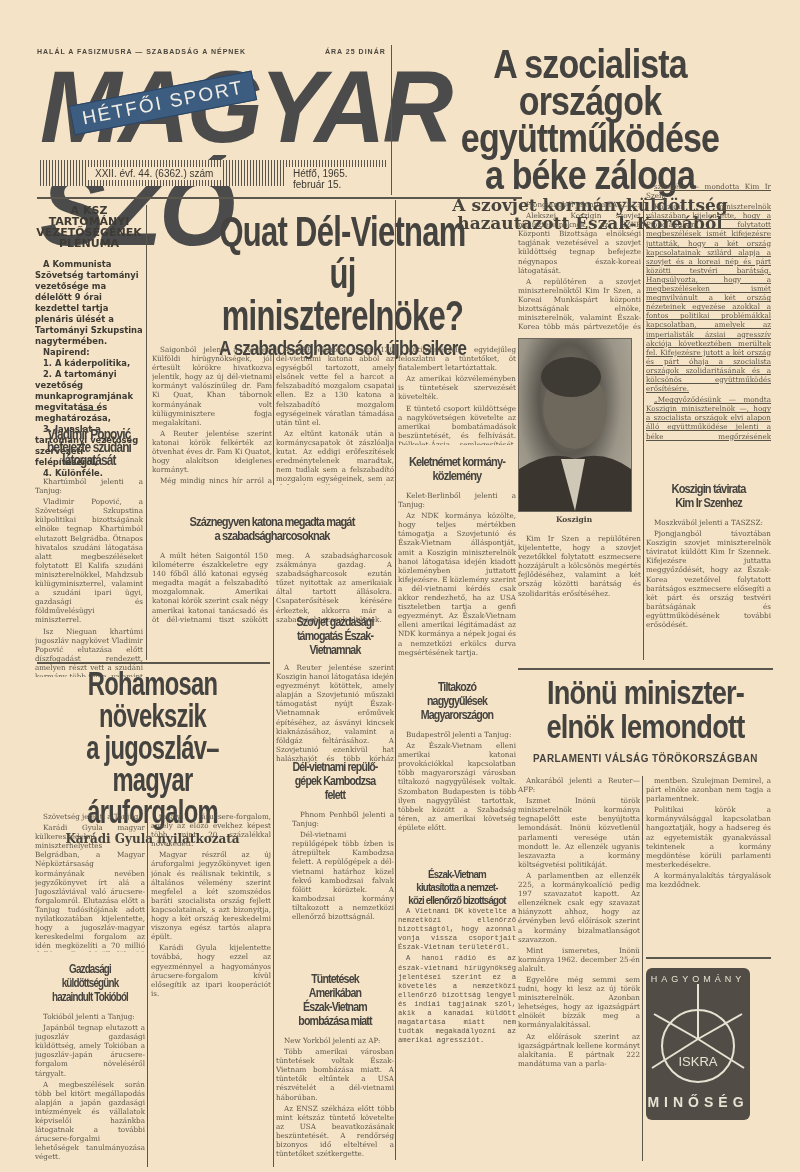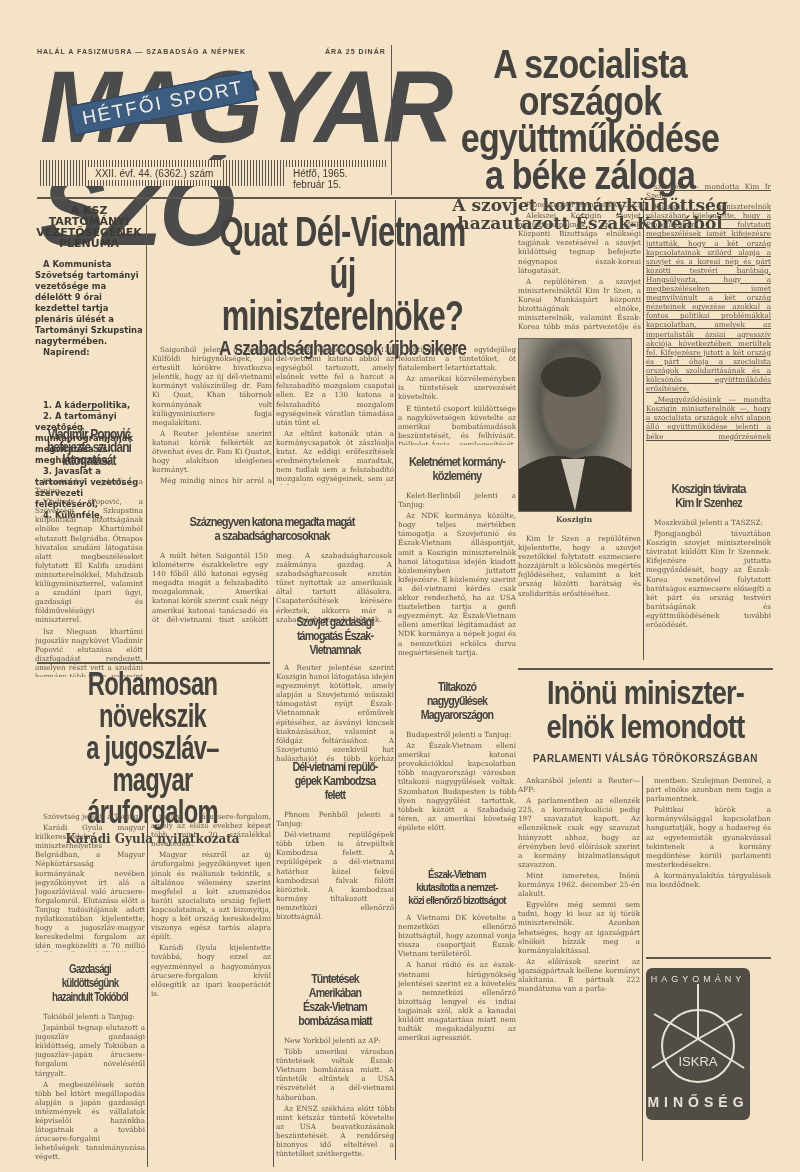--- a/index.html
+++ b/index.html
@@ -51,21 +51,21 @@
 <div class="abs hrule" style="left:37px;top:197px;width:485px;"></div>
 
 <div class="abs" style="left:35px;top:205px;width:108px;">
   <div class="center" style="font-family:'DejaVu Sans',sans-serif;font-weight:bold;font-size:11px;line-height:11px;color:#3e3b34;">
     <div>A KSZ TARTOMÁNYI</div>
     <div>VEZETŐSÉGÉNEK</div>
     <div>PLÉNUMA</div>
   </div>
   <div class="sans-body" style="margin-top:10px;text-indent:8px;">A Kommunista Szövetség tartományi vezetősége ma délelőtt 9 órai kezdettel tartja plenáris ülését a Tartományi Szkupstina nagytermében.</div>
   <div class="sans-body" style="padding-left:8px;">Napirend:</div>
-  <div class="sans-body" style="padding-left:8px;margin-top:42px;">1. A káderpolitika,</div>
+  <div class="sans-body" style="padding-left:8px;">1. A káderpolitika,</div>
   <div class="sans-body" style="text-indent:8px;">2. A tartományi vezetőség munkaprogramjának megvitatása és meghatározása,</div>
   <div class="sans-body" style="text-indent:8px;">3. Javaslat a tartományi vezetőség szervezeti felépítéséről,</div>
   <div class="sans-body" style="padding-left:8px;">4. Különféle.</div>
 </div>
 <div class="abs" style="left:80px;top:410px;width:20px;height:1px;background:#5c574c;"></div>
 
 <div class="abs" style="left:35px;top:428px;width:108px;">
   <div class="head-cond" style="font-size:14px;line-height:13px;transform:scaleX(0.85);">
     <div>Vladimir Popović</div>
     <div>befejezte szudáni</div>
@@ -144,33 +144,33 @@
     <p>Budapestről jelenti a Tanjug:</p>
     <p>Az Észak-Vietnam elleni amerikai katonai provokációkkal kapcsolatban több magyarországi városban tiltakozó nagygyűlések voltak. Szombaton Budapesten is több ilyen nagygyűlést tartottak, többek között a Szabadság téren, az amerikai követség épülete előtt.</p>
   </div>
 </div>
 
 <div class="abs" style="left:276px;top:760px;width:118px;">
   <div class="head-cond" style="font-size:12.5px;line-height:14px;transform:scaleX(0.85);">
     <div>Dél-vietnami repülő-</div>
     <div>gépek Kambodzsa felett</div>
   </div>
-  <div class="body-text" style="margin-top:8px;height:175px;">
+  <div class="body-text" style="margin-top:8px;height:175px;margin-left:16px;">
     <p>Phnom Penhből jelenti a Tanjug:</p>
     <p>Dél-vietnami repülőgépek több ízben is átrepültek Kambodzsa felett. A repülőgépek a dél-vietnami határhoz közel fekvő kambodzsai falvak fölött köröztek. A kambodzsai kormány tiltakozott a nemzetközi ellenőrző bizottságnál.</p>
   </div>
 </div>
 
 <div class="abs" style="left:398px;top:868px;width:118px;">
   <div class="head-cond" style="font-size:11.5px;line-height:13px;transform:scaleX(0.85);">
     <div>Észak-Vietnam</div>
     <div>kiutasította a nemzet-</div>
     <div>közi ellenőrző bizottságot</div>
   </div>
-  <div class="body-text" style="margin-top:6px;height:240px;">
+  <div class="body-text" style="height:240px;font-family:Liberation Mono, monospace;">
     <p>A Vietnami DK követelte a nemzetközi ellenőrző bizottságtól, hogy azonnal vonja vissza csoportjait Észak-Vietnam területéről.</p>
     <p>A hanoi rádió és az észak-vietnami hírügynökség jelentései szerint ez a követelés a nemzetközi ellenőrző bizottság lengyel és indiai tagjainak szól, akik a kanadai küldött magatartása miatt nem tudták megakadályozni az amerikai agressziót.</p>
   </div>
 </div>
 
 <div class="abs" style="left:276px;top:972px;width:118px;">
   <div class="head-cond" style="font-size:12.5px;line-height:14px;transform:scaleX(0.85);">
     <div>Tüntetések Amerikában</div>
     <div>Észak-Vietnam</div>
     <div>bombázása miatt</div>
@@ -250,20 +250,21 @@
 </div>
 
 <div class="abs hrule" style="left:518px;top:668px;width:255px;"></div>
 <div class="abs" style="left:518px;top:675px;width:255px;">
   <div class="head-cond" style="font-size:34px;line-height:34px;transform:scaleX(0.8);">Inönü miniszter-</div>
   <div class="head-cond" style="font-size:34px;line-height:34px;transform:scaleX(0.8);">elnök lemondott</div>
   <div class="head-cond" style="font-size:11px;line-height:18px;letter-spacing:0.5px;margin-top:6px;transform:scaleX(0.9);">PARLAMENTI VÁLSÁG TÖRÖKORSZÁGBAN</div>
 </div>
 <div class="abs body-text" style="left:518px;top:776px;width:122px;height:380px;">
   <p>Ankarából jelenti a Reuter—AFP:</p>
+  <p>Iszmet Inönü török miniszterelnök kormánya tegnapelőtt este benyújtotta lemondását. Inönü közvetlenül parlamenti veresége után mondott le. Az ellenzék ugyanis leszavazta a kormány költségvetési politikáját.</p>
   <p>A parlamentben az ellenzék 225, a kormánykoalíció pedig 197 szavazatot kapott. Az ellenzéknek csak egy szavazat hiányzott ahhoz, hogy az érvényben levő előírások szerint a kormány bizalmatlanságot szavazzon.</p>
   <p>Mint ismeretes, Inönü kormánya 1962. december 25-én alakult.</p>
   <p>Egyelőre még semmi sem tudni, hogy ki lesz az új török miniszterelnök. Azonban lehetséges, hogy az igazságpárt elnökét bízzák meg a kormányalakítással.</p>
   <p>Az előírások szerint az igazságpártnak kellene kormányt alakítania. E pártnak 222 mandátuma van a parla-</p>
 </div>
 <div class="abs vrule" style="left:642px;top:776px;height:385px;"></div>
 <div class="abs body-text" style="left:646px;top:776px;width:125px;height:170px;">
   <p>mentben. Szulejman Demirel, a párt elnöke azonban nem tagja a parlamentnek.</p>
   <p>Politikai körök a kormányválsággal kapcsolatban hangoztatják, hogy a hadsereg és az egyetemisták gyanakvással tekintenek a kormány megdöntése körüli parlamenti mesterkedésekre.</p>
   <p>A kormányalakítás tárgyalások ma kezdődnek.</p>

